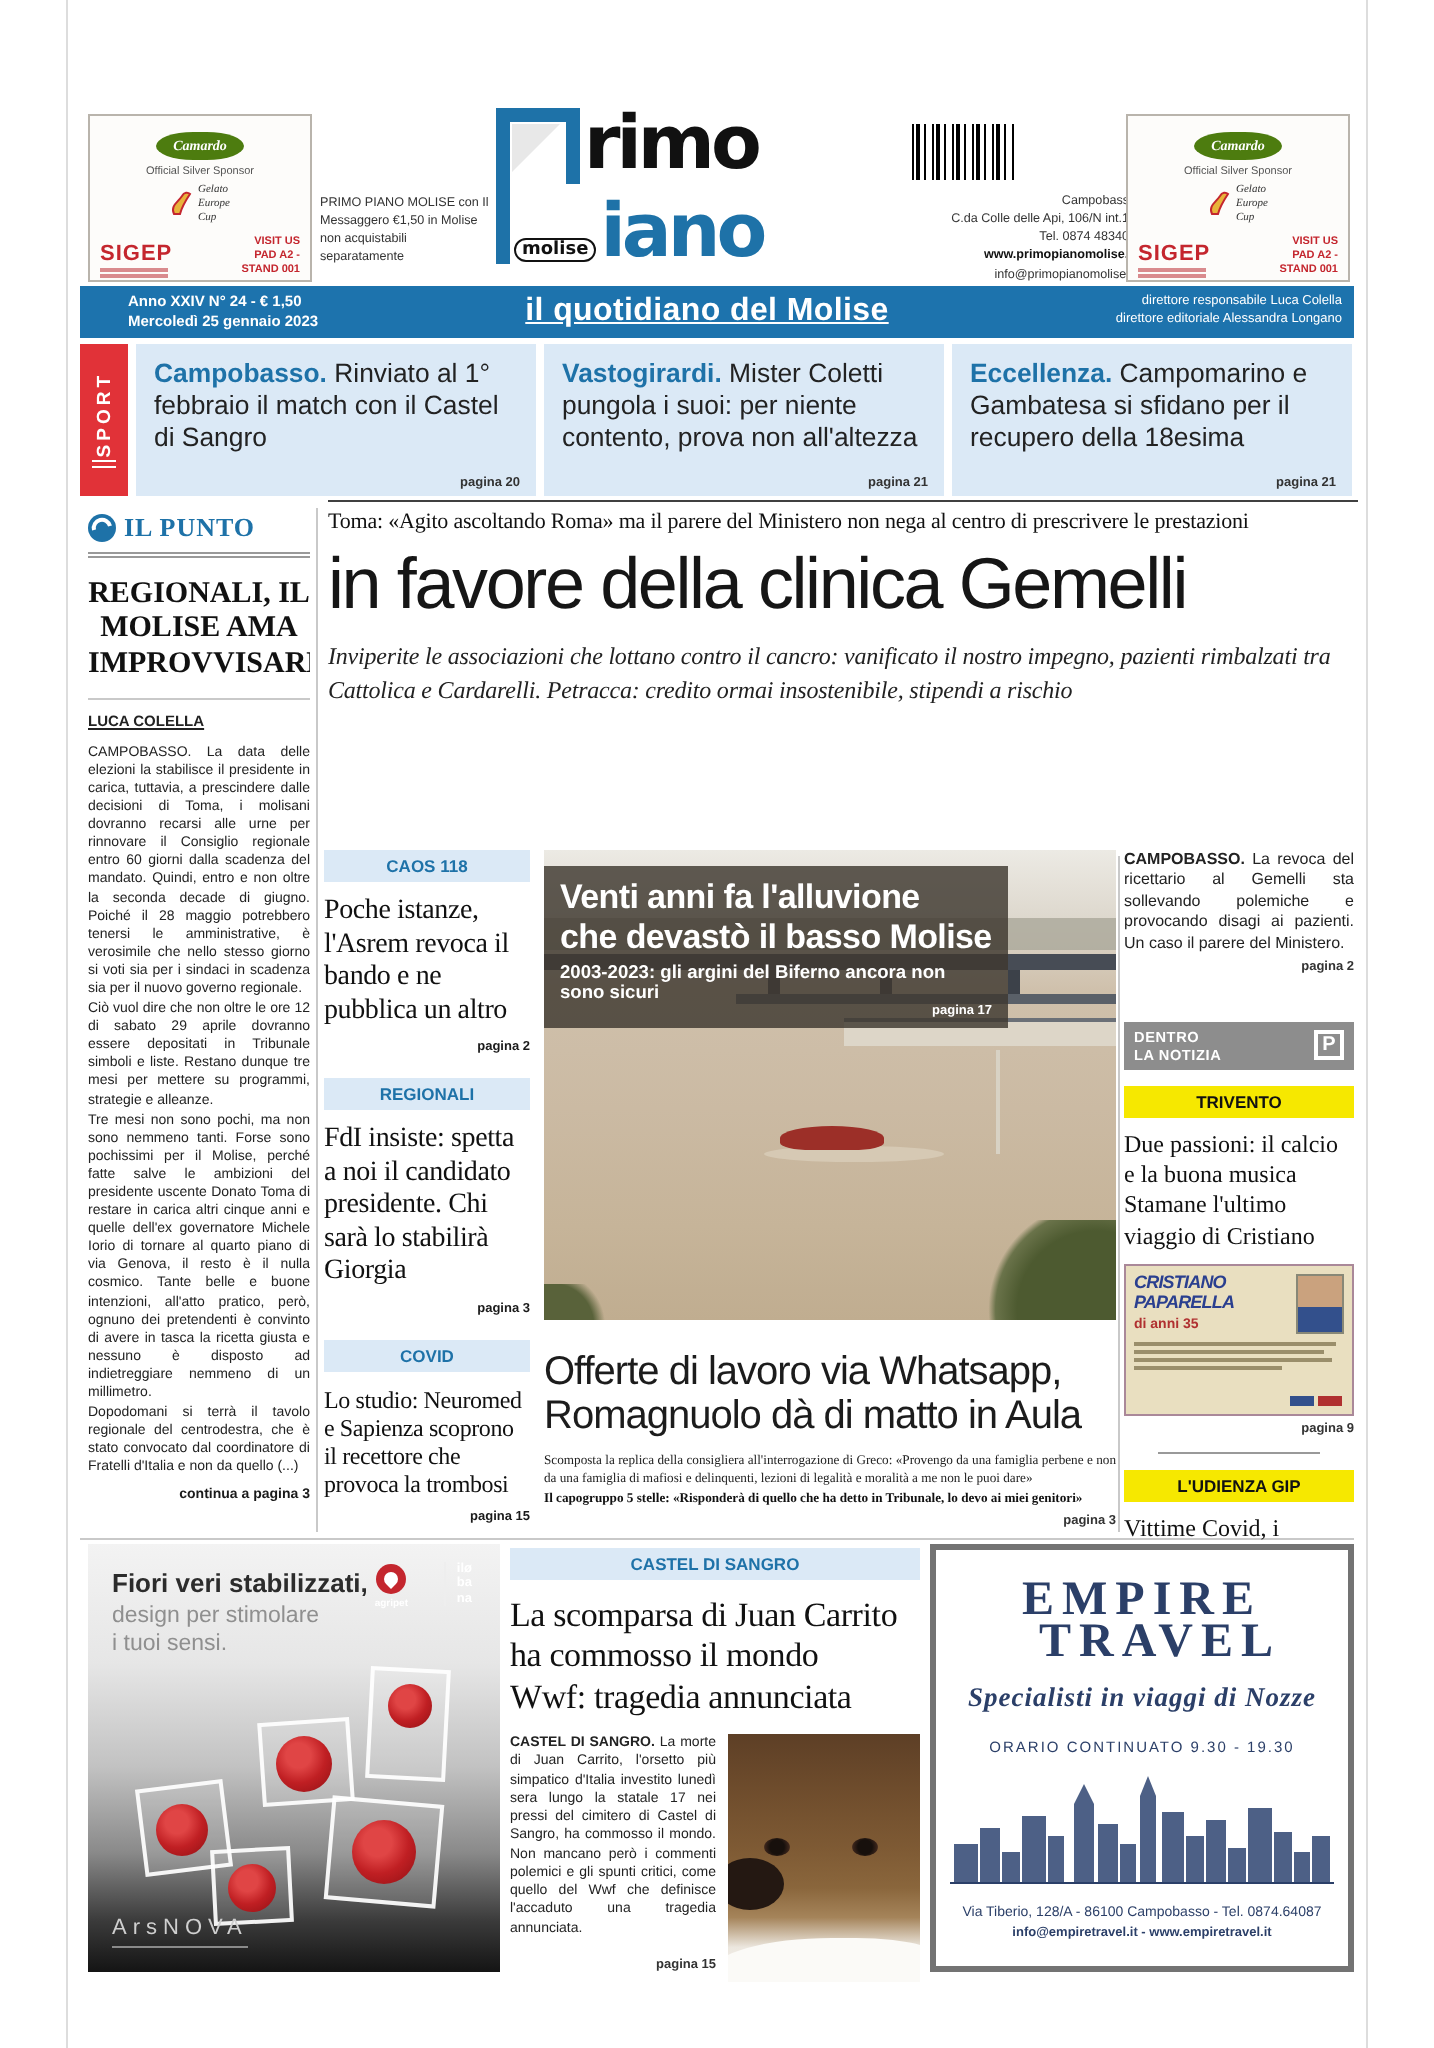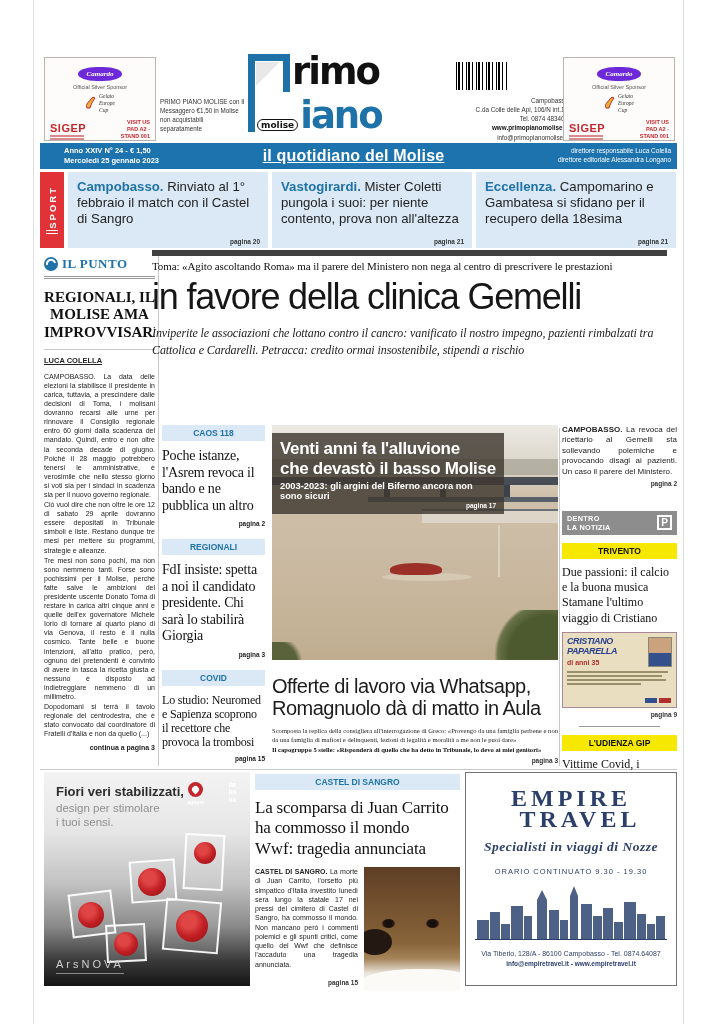--- a/index.html
+++ b/index.html
@@ -4,21 +4,21 @@
 <style>
   * { margin:0; padding:0; box-sizing:border-box; }
   html,body { background:#f2f2f2; }
   body { font-family:"Liberation Sans", sans-serif; }
   .page { position:relative; width:717px; height:1024px; background:#fff; margin:0 auto; overflow:hidden; color:#1a1a1a; }
   .edge { position:absolute; top:0; bottom:0; width:1px; background:#ddd; }
 
   
   .sponsor { position:absolute; top:57px; width:112px; height:84px; border:1px solid #b9b4ac; background:#fdfcfa; padding:4px 5px; text-align:center; }
   .sp-left { left:44px; } .sp-right { left:563px; }
-  .camardo { display:inline-block; background:#6d28d9; color:#fff; border-radius:50%/60%; font:italic bold 7px "Liberation Serif", serif; padding:3px 9px; margin-top:1px; }
+  .camardo { display:inline-block; background:#4d7c0f; color:#fff; border-radius:50%/60%; font:italic bold 7px "Liberation Serif", serif; padding:3px 9px; margin-top:1px; }
   .sp-sub { font-size:5.5px; color:#555; margin-top:3px; }
   .sp-event { display:flex; justify-content:center; align-items:center; gap:3px; margin-top:3px; }
   .sp-event .txt { text-align:left; font:italic 5.5px "Liberation Serif", serif; color:#333; line-height:1.25; }
   .sp-bottom { display:flex; justify-content:space-between; margin-top:5px; align-items:flex-end; }
   .sigep { color:#c4262e; font-weight:bold; font-size:11px; letter-spacing:.5px; }
   .sigep-bars i { display:block; height:2px; background:#d98b8e; margin-top:1px; width:34px; }
   .visit { color:#c4262e; font-weight:bold; font-size:5.5px; text-align:right; line-height:1.3; }
 
   .price-note { position:absolute; left:160px; top:97px; width:86px; font-size:6.3px; color:#333; line-height:1.45; }
 
@@ -60,21 +60,21 @@
   .ilpunto { position:absolute; left:44px; top:256px; width:111px; height:512px; overflow:hidden; }
   .ip-head { display:flex; align-items:center; gap:4px; padding-bottom:4px; border-bottom:1px solid #999; }
   .ip-head .name { font:bold 13px "Liberation Serif", serif; color:#1e72a8; letter-spacing:.5px; }
   .ip-rule2 { height:1px; background:#999; margin-top:1px; }
   .ip-title { font:bold 15px "Liberation Serif", serif; text-align:center; line-height:1.15; margin:10px 0 8px; color:#111; }
   .ip-author { font-size:7.5px; font-weight:bold; text-decoration:underline; margin:6px 0 7px; color:#222; }
   .ip-body p { font-size:7px; line-height:1.3; text-align:justify; color:#222; margin-bottom:1px; }
   .ip-cont { font-size:7px; font-weight:bold; text-align:right; margin-top:5px; }
 
   
-  .main-story { position:absolute; left:152px; top:250px; width:515px; border-top:6px solid #404040; padding-top:4px; }
+  .main-story { position:absolute; left:164px; top:250px; width:515px; border-top:1px solid #404040; padding-top:4px; }
   .kicker { font:11px "Liberation Serif", serif; letter-spacing:-.1px; color:#111; }
   .headline { font:500 36px "Liberation Sans", sans-serif; letter-spacing:-1.2px; line-height:1.04; color:#161616; margin-top:6px; }
   .subhead { font:italic 12px "Liberation Serif", serif; line-height:1.35; color:#222; margin-top:10px; letter-spacing:-.1px; }
 
   
   .briefs { position:absolute; left:162px; top:425px; width:103px; }
   .blabel { background:#dbe9f6; color:#1e72a8; font-weight:bold; font-size:8.5px; text-align:center; padding:3px 0; }
   .btitle { font:16px/1.18 "Liberation Serif", serif; letter-spacing:-.2px; color:#111; margin-top:7px; font-size:14px; }
   .btitle.small { font-size:12px; }
   .bpage { font-size:6.5px; font-weight:bold; text-align:right; margin:6px 0 12px; }
@@ -143,21 +143,21 @@
   .car-row { display:flex; gap:6px; margin-top:8px; }
   .car-body { width:103px; font-size:7px; line-height:1.32; text-align:justify; color:#222; }
   .car-body .lead { font-weight:bold; }
   .car-body .pageref { margin-top:10px; }
   .bear { width:96px; height:124px; position:relative; overflow:hidden;
     background:linear-gradient(180deg,#5d3f26 0%,#6e4c2c 22%,#7e5a34 46%,#8a663c 62%,#a5845a 74%,#ece7df 86%,#f6f3ee 100%); }
   .bear .eye { position:absolute; width:13px; height:9px; border-radius:50%; background:radial-gradient(circle,#17100c 0 45%,#3a241a 75%,transparent 100%); top:52px; }
   .bear .nose { position:absolute; left:-6px; top:62px; width:34px; height:26px; background:#241812; border-radius:50%; }
   .bear .snow { position:absolute; left:-8px; bottom:-12px; width:120px; height:34px; background:#fbfaf7; border-radius:50% 40% 0 0; }
 
-  .travelad { position:absolute; left:465px; top:772px; width:212px; height:214px; border:1px solid #737373; background:#fff; text-align:center; color:#2b3f68; padding-top:14px; }
+  .travelad { position:absolute; left:465px; top:772px; width:212px; height:214px; border:3px solid #737373; background:#fff; text-align:center; color:#2b3f68; padding-top:14px; }
   .ta-b1 { font:bold 24px "Liberation Serif", serif; letter-spacing:4px; line-height:.95; }
   .ta-b2 { font:bold 24px "Liberation Serif", serif; letter-spacing:4px; line-height:.95; margin-top:-2px; text-indent:18px; }
   .ta-tag { font:italic bold 13.5px "Liberation Serif", serif; margin-top:8px; letter-spacing:.5px; }
   .ta-hours { font-size:7.5px; letter-spacing:1px; margin-top:12px; }
   .ta-sky { margin-top:10px; }
   .ta-addr { font-size:7px; margin-top:6px; }
   .ta-web { font-size:6.5px; margin-top:3px; font-weight:bold; }
 </style>
 </head>
 <body>

